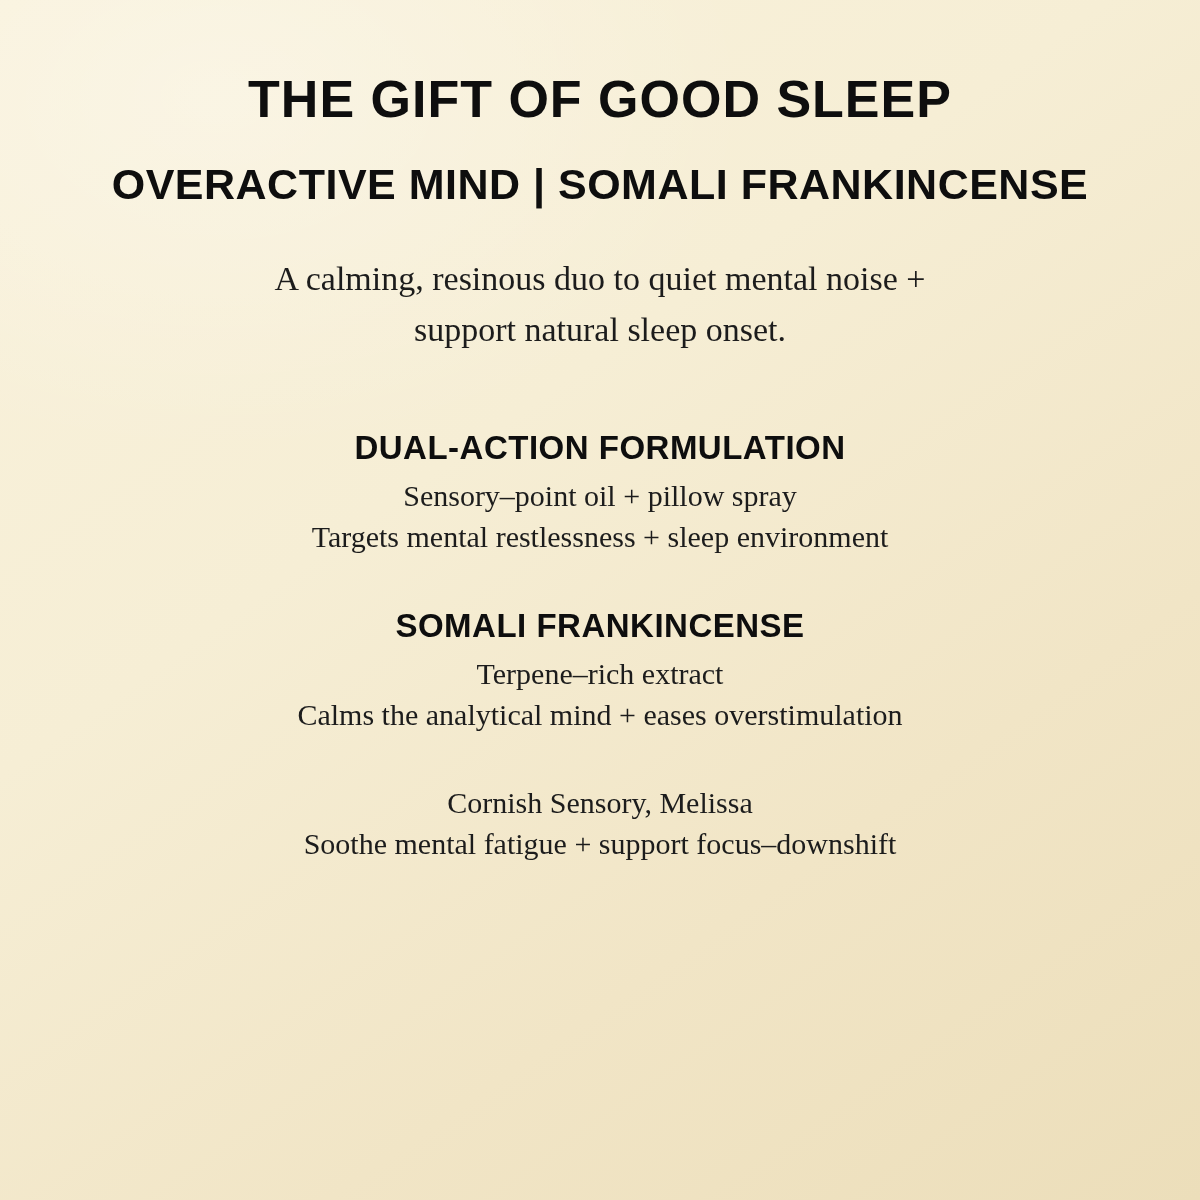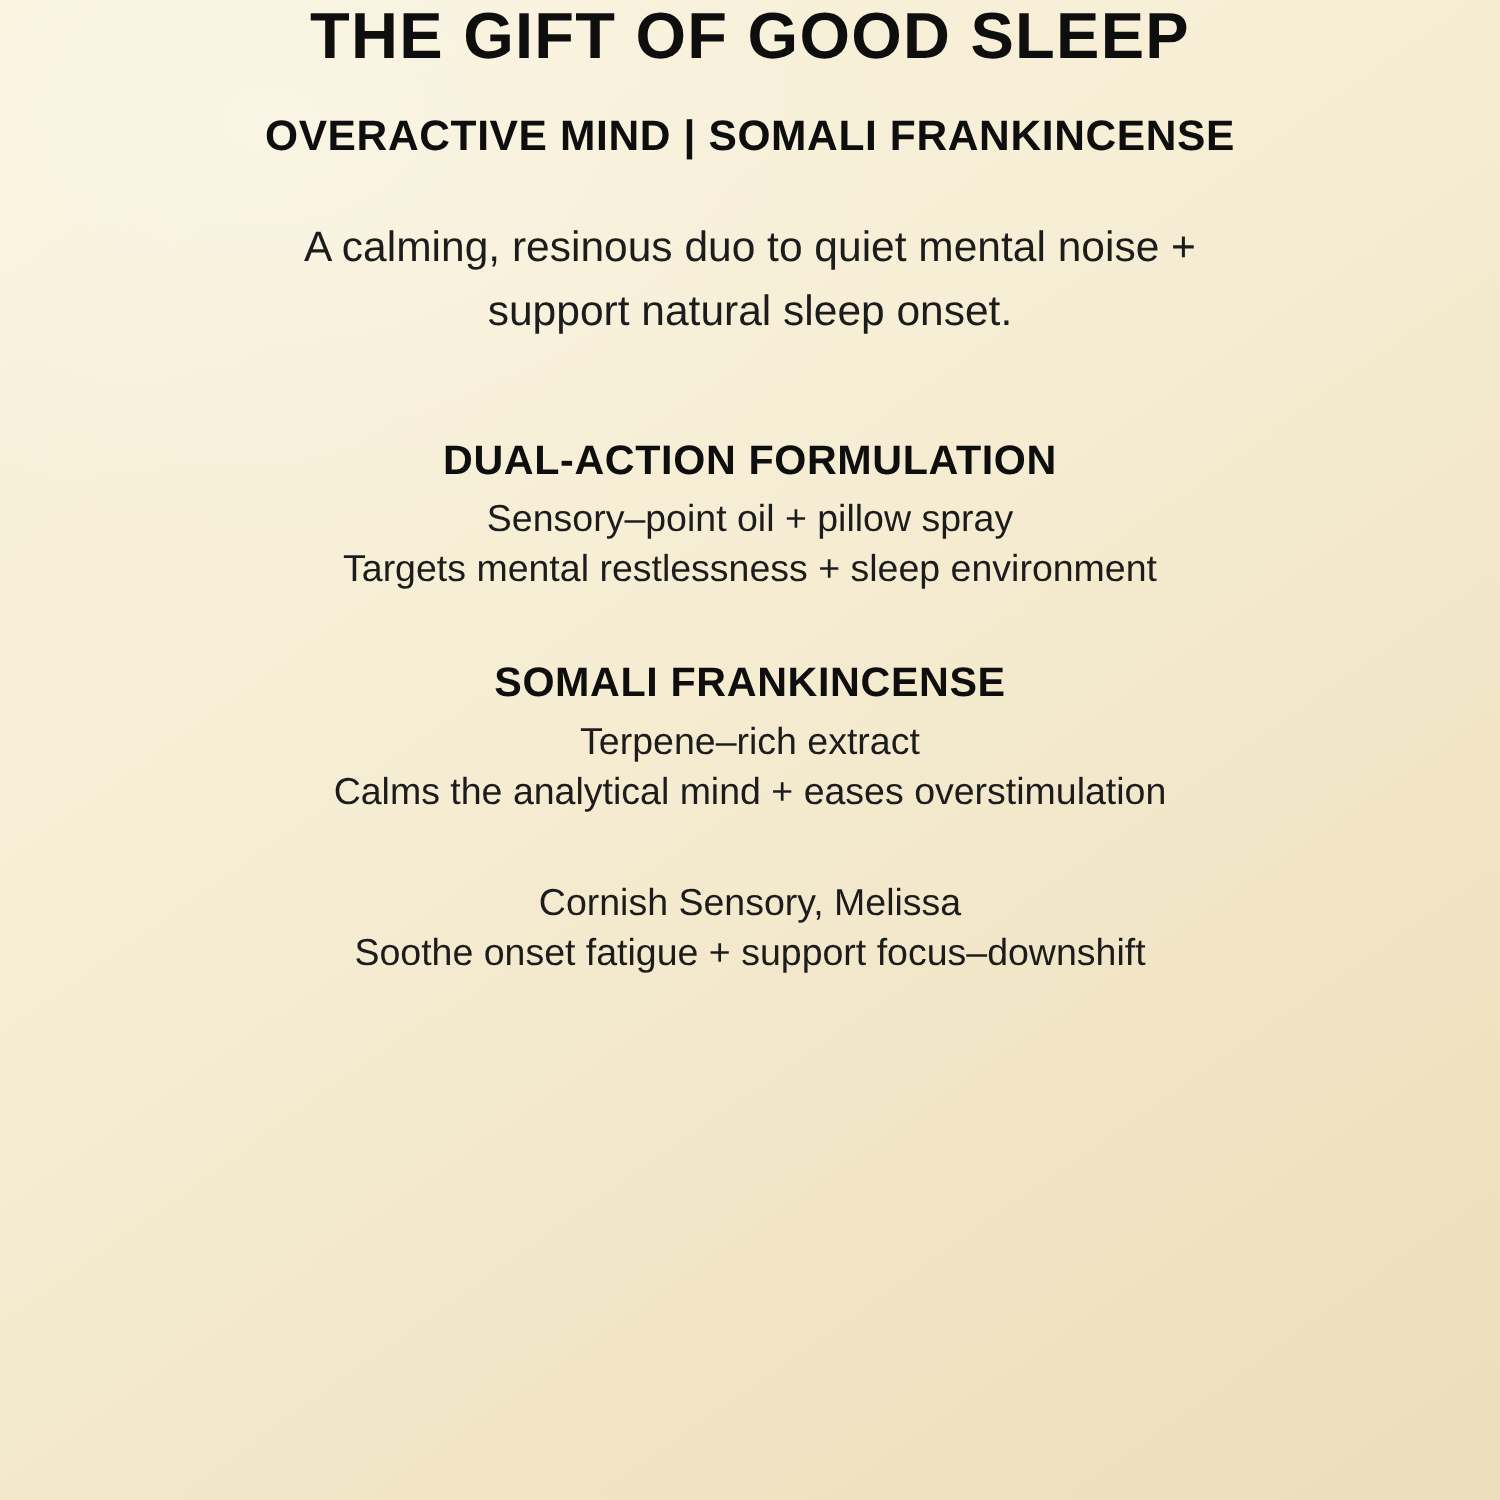--- a/index.html
+++ b/index.html
@@ -4,45 +4,46 @@
 <style>
   html, body {
     margin: 0;
     padding: 0;
   }
   .card {
     position: relative;
     width: 1200px;
     height: 1200px;
     box-sizing: border-box;
+    padding-top: 70px;
     text-align: center;
     background:
       radial-gradient(ellipse 900px 600px at 18% 8%, rgba(255,255,255,0.28), rgba(255,255,255,0) 60%),
       linear-gradient(145deg, #f9f2dc 0%, #f6eed5 38%, #f1e5c6 70%, #ecdeba 100%);
     color: #141414;
     overflow: hidden;
   }
   .sans {
     font-family: "Liberation Sans", "DejaVu Sans", sans-serif;
     font-weight: 700;
   }
   .serif {
-    font-family: Liberation Sans, sans-serif;
+    font-family: Liberation Serif, serif;
     font-weight: 400;
   }
   h1.title {
     margin: 0;
     font-size: 52px;
     line-height: 1.15;
     letter-spacing: 1px;
     color: #0e0e0e;
   }
   h2.subtitle {
     margin: 30px 0 0 0;
-    font-size: 34px;
+    font-size: 43px;
     line-height: 1.15;
     letter-spacing: 0.5px;
     color: #0e0e0e;
   }
   p.description {
     margin: 44px 0 0 0;
     font-size: 34px;
     line-height: 1.5;
     color: #1c1c1c;
   }
@@ -93,17 +94,17 @@
 
     <div class="section">
       <h3 class="sans">SOMALI FRANKINCENSE</h3>
       <p class="serif">Terpene–rich extract</p>
       <p class="serif">Calms the analytical mind + eases overstimulation</p>
     </div>
 
 
     <div class="section">
       <p class="serif">Cornish Sensory, Melissa</p>
-      <p class="serif">Soothe onset fatigue + support focus–downshift</p>
+      <p class="serif">Soothe mental fatigue + support focus–downshift</p>
     </div>
 
   </div>
 </div>
 
 </body></html>

